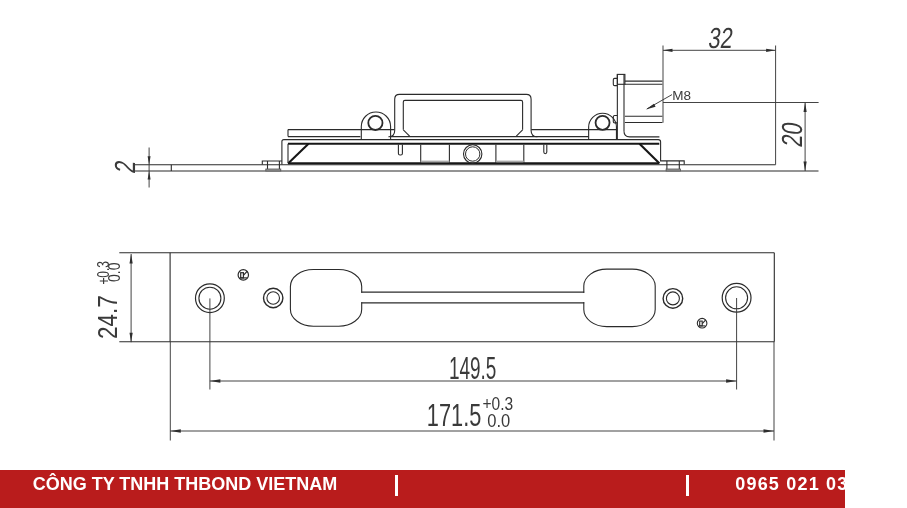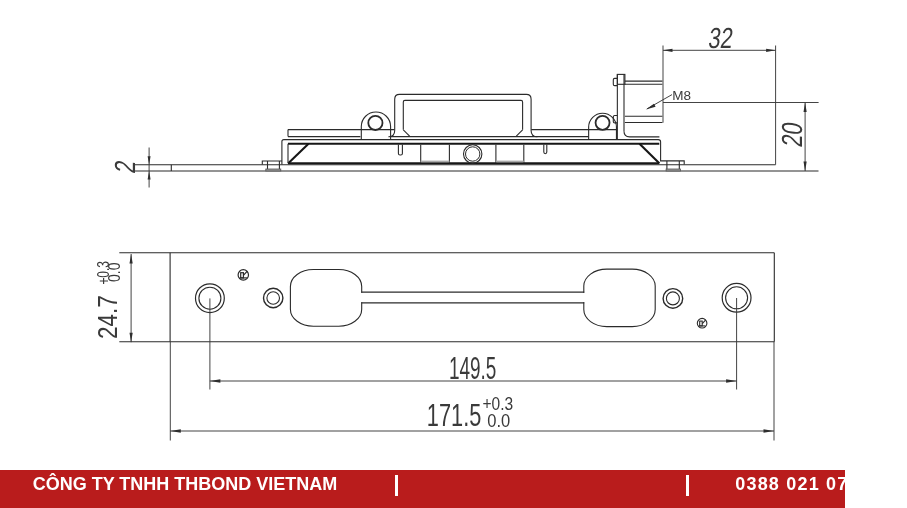--- a/index.html
+++ b/index.html
@@ -169,14 +169,14 @@
     <text x="0" y="0" font-size="28" textLength="43.8" lengthAdjust="spacingAndGlyphs">24.7</text>
     <text x="54.4" y="-8.3" font-size="16" textLength="23.6" lengthAdjust="spacingAndGlyphs">+0.3</text>
     <text x="57" y="3.2" font-size="16" textLength="19.5" lengthAdjust="spacingAndGlyphs">0.0</text>
   </g>
 </g>
 </svg>
 <div id="footer">
   <div class="t" style="left:0px;width:370px;">CÔNG TY TNHH THBOND VIETNAM</div>
   <div class="sep" style="left:394.5px;"></div>
   <div class="sep" style="left:685.5px;"></div>
-  <div class="t" style="left:705px;width:185px;letter-spacing:1.2px;">0388 021 077</div>
+  <div class="t" style="left:705px;width:185px;letter-spacing:1.2px;">0965 021 032</div>
 </div>
 
 </body></html>

